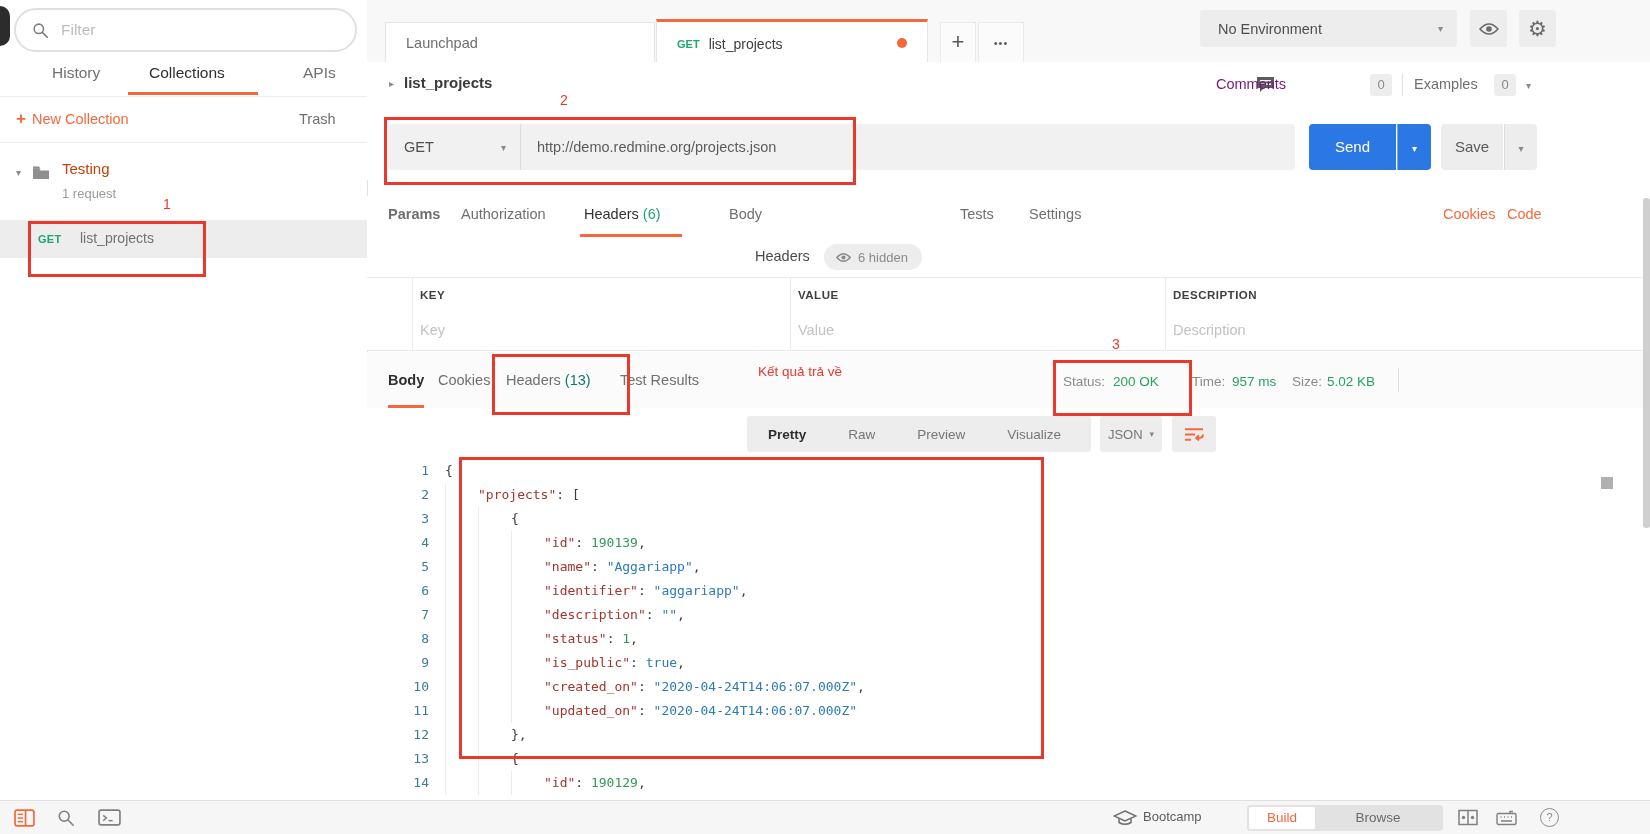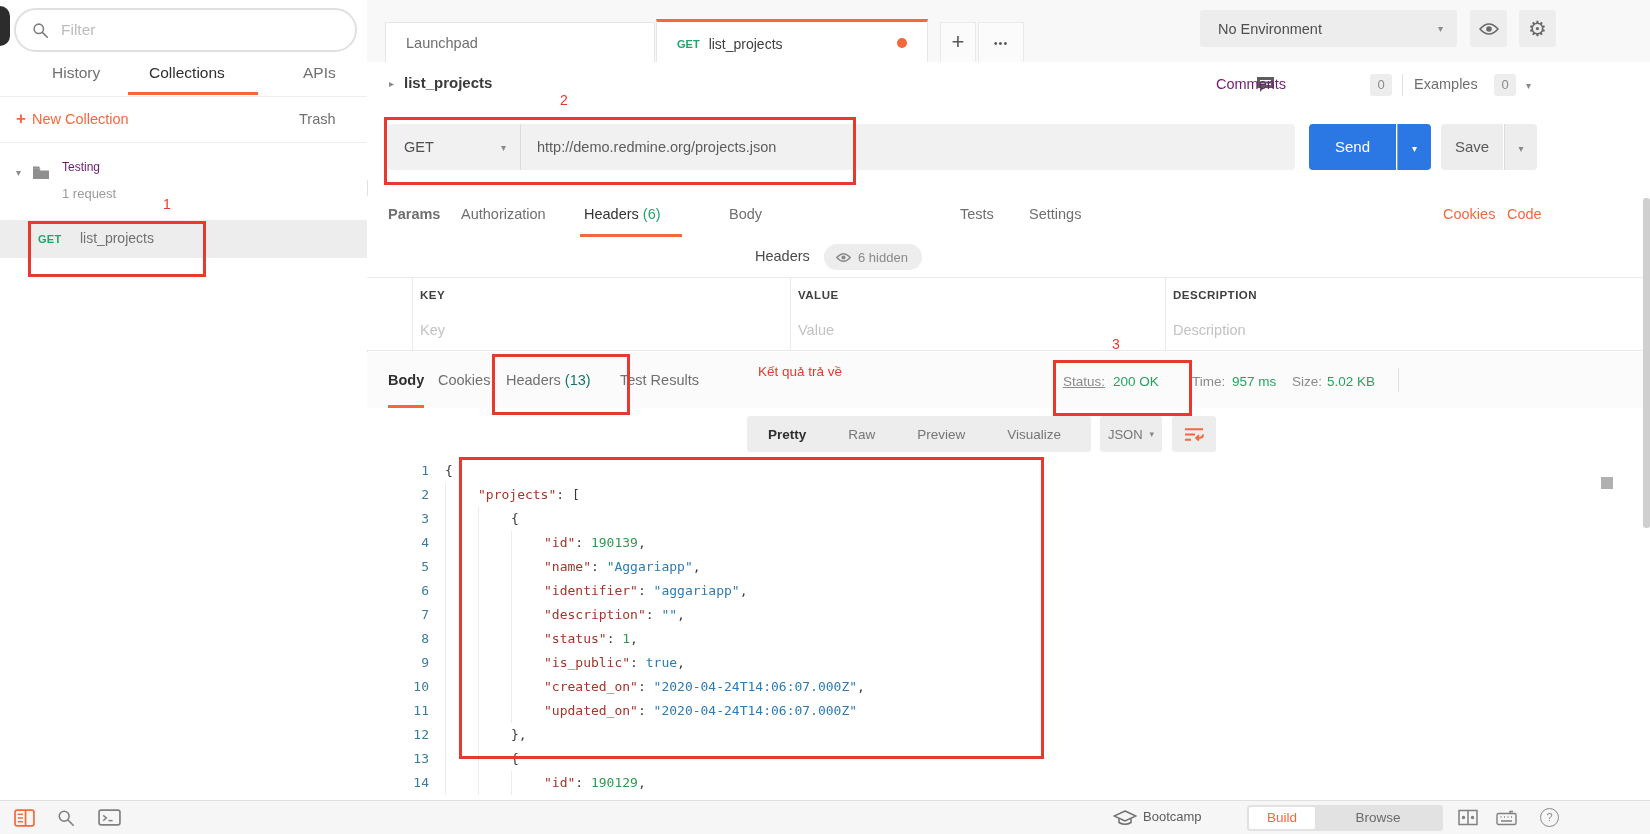--- a/index.html
+++ b/index.html
@@ -17,21 +17,21 @@
   .side-tab{position:absolute;top:64px;font-size:15.5px;color:#707070;}
   .side-tab.active{color:#2f2f2f;}
   .side-tab-underline{position:absolute;left:128px;top:92px;width:130px;height:3px;background:#f4683b;}
   .side-row1{position:absolute;left:0;top:96px;width:367px;height:1px;background:#ededed;}
   .side-actions{position:absolute;left:0;top:97px;width:367px;height:45px;border-bottom:1px solid #ededed;}
   .newcol{position:absolute;left:16px;top:12px;color:#f4683b;font-size:14.5px;}
   .newcol .plus{font-size:17px;font-weight:bold;margin-right:6px;}
   .trash{position:absolute;left:299px;top:14px;color:#6f6f6f;font-size:14.5px;}
   .tree-caret{position:absolute;left:16px;top:167px;}
   .tree-folder{position:absolute;left:32px;top:165px;}
-  .tree-name{position:absolute;left:62px;top:160px;font-size:12px;color:#701a75;}
+  .tree-name{position:absolute;left:62px;top:160px;font-size:15px;color:#c2410c;}
   .tree-meta{position:absolute;left:62px;top:186px;font-size:13px;color:#9b9b9b;}
   .side-req{position:absolute;left:0;top:220px;width:367px;height:38px;background:#ededed;}
   .side-req .m{position:absolute;left:38px;top:13px;font-size:11px;font-weight:bold;color:#21a56e;letter-spacing:.3px;}
   .side-req .n{position:absolute;left:80px;top:10px;font-size:14px;color:#707070;}
 
   
   .topstrip{position:absolute;left:367px;top:0;width:1283px;height:62px;background:#f8f8f8;border-bottom:1px solid #e5e5e5;}
   .tab-launchpad{position:absolute;left:385px;top:22px;width:268px;height:40px;background:#fff;border:1px solid #e5e5e5;display:flex;align-items:center;}
   .tab-launchpad span{margin-left:20px;font-size:14.5px;color:#6f6f6f;}
   .tab-active{position:absolute;left:656px;top:19px;width:270px;height:43px;background:#fff;border-left:1px solid #e5e5e5;border-right:1px solid #e5e5e5;border-top:3px solid #f4683b;display:flex;align-items:center;}
@@ -269,21 +269,21 @@
     <div class="ph-cell" style="left:53px;">Key</div>
     <div class="ph-cell" style="left:431px;">Value</div>
     <div class="ph-cell" style="left:806px;">Description</div>
   </div>
 
   <div class="resp-bar">
     <div class="resp-tab active" style="left:21px;">Body</div>
     <div class="resp-tab" style="left:71px;">Cookies</div>
     <div class="resp-tab" style="left:139px;"><span>Headers</span> <span class="cnt">(13)</span></div>
     <div class="resp-tab" style="left:253px;">Test Results</div>
-    <span class="meta-lb" style="left:696px;text-decoration:underline;">Status:</span>
+    <span class="meta-lb" style="left:696px;">Status:</span>
     <span class="meta-val" style="left:746px;">200 OK</span>
     <span class="meta-lb" style="left:825px;">Time:</span>
     <span class="meta-val" style="left:865px;">957 ms</span>
     <span class="meta-lb" style="left:925px;">Size:</span>
     <span class="meta-val" style="left:960px;">5.02 KB</span>
     <div class="vdiv" style="left:1031px;top:16px;height:24px;"></div>
 
   </div>
   <div class="resp-underline"></div>
 

